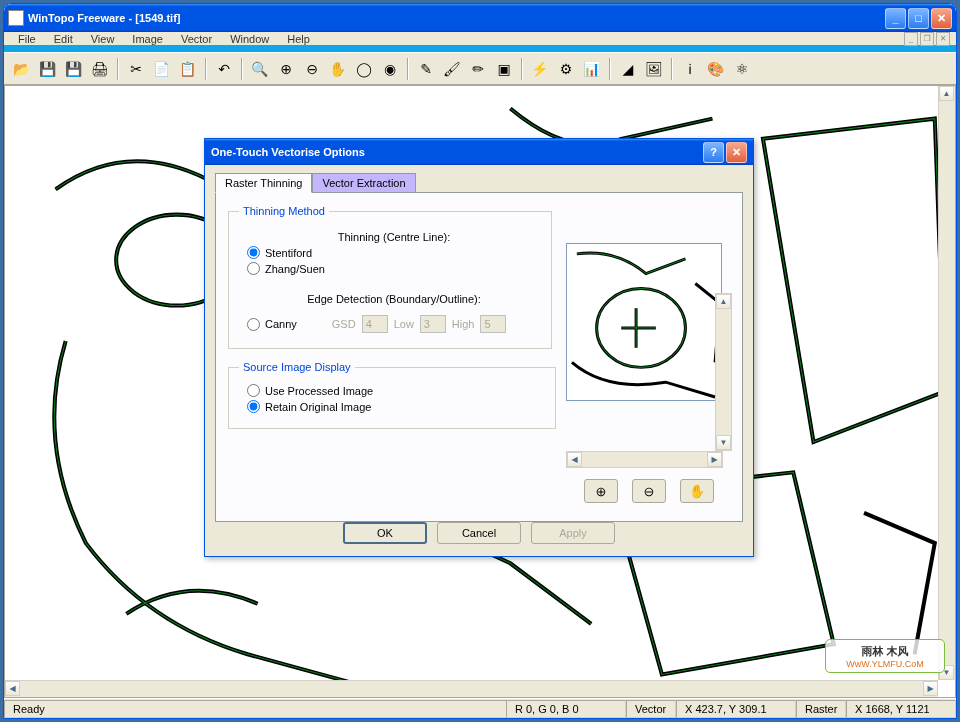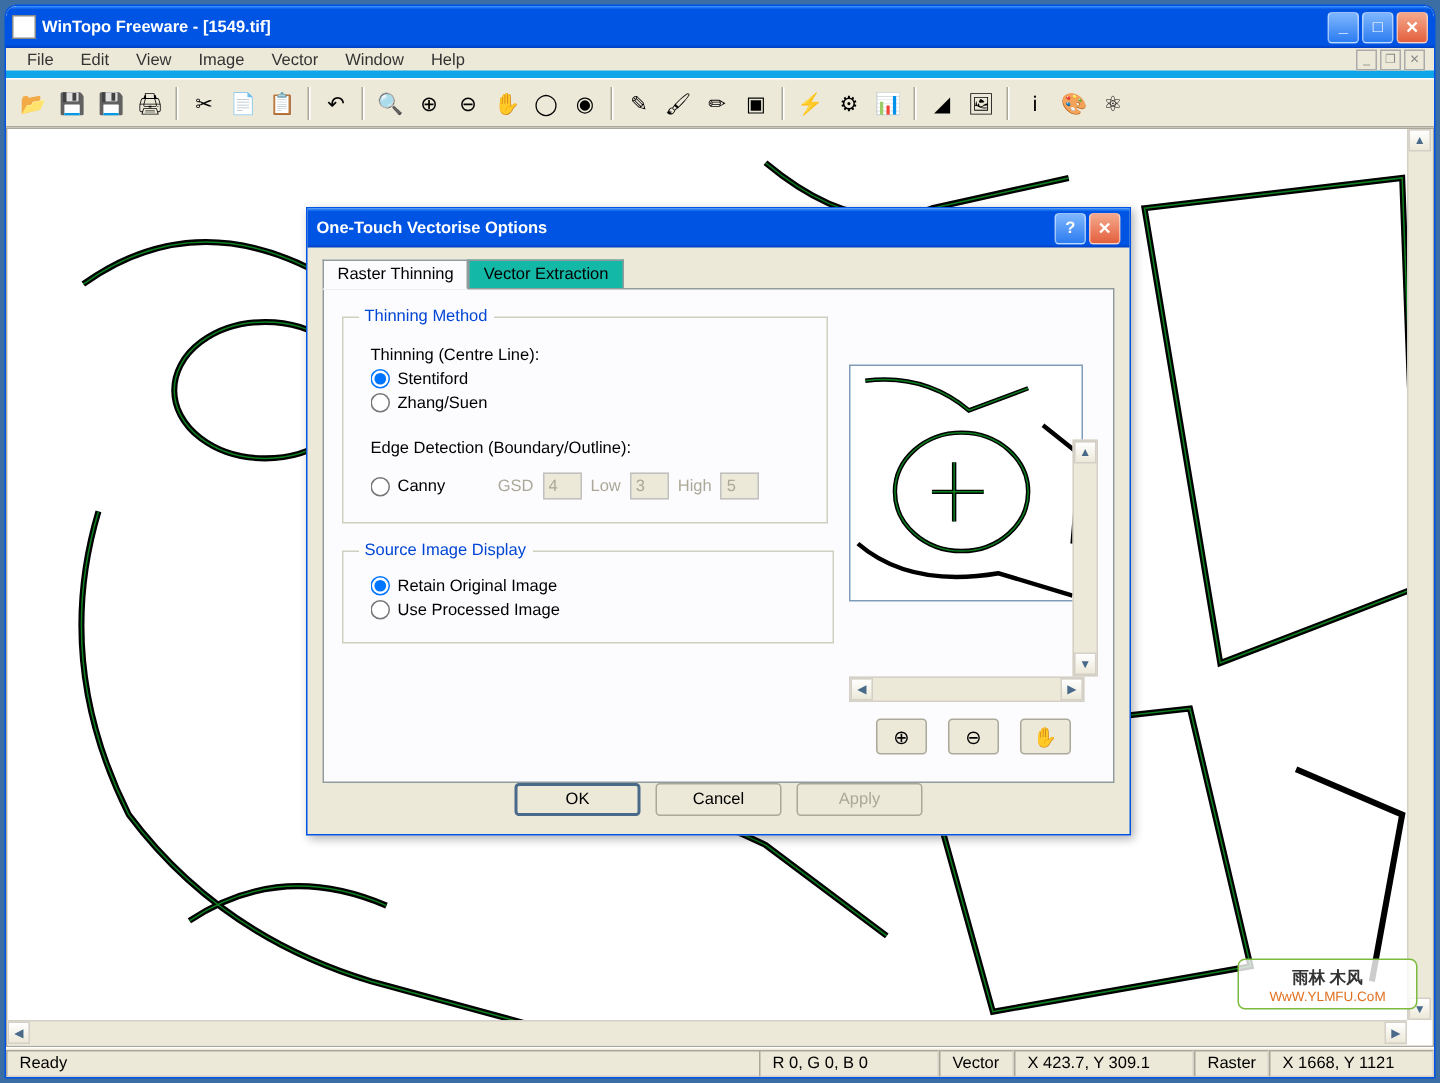--- a/index.html
+++ b/index.html
@@ -8,21 +8,21 @@
 .window { position: absolute; top: 3px; left: 3px; width: 954px; height: 716px; background: #ece9d8; border: 1px solid #0054e3; border-radius: 8px 8px 0 0; overflow: hidden; display: flex; flex-direction: column; }
 
 .titlebar { height: 28px; background: linear-gradient(to bottom, #3a95ff 0%, #0054e3 8%, #0054e3 92%, #003dc1 100%); display: flex; align-items: center; padding: 0 4px; color: white; font-weight: bold; font-size: 12px; border-radius: 7px 7px 0 0; }
 .titlebar .app-icon { width: 16px; height: 16px; background: #fff; margin-right: 4px; border: 1px solid #888; }
 .titlebar .title { flex: 1; }
 .titlebar .winbtns { display: flex; gap: 2px; }
 .titlebar .winbtn { width: 21px; height: 21px; border-radius: 3px; display: flex; align-items: center; justify-content: center; color: white; font-weight: bold; border: 1px solid rgba(255,255,255,0.5); }
 .winbtn.min, .winbtn.max { background: linear-gradient(to bottom, #7eb6ff, #2c7cf0); }
 .winbtn.close { background: linear-gradient(to bottom, #f5a88b, #e35f3e); }
 
-.menubar { height: 20px; background: #ece9d8; display: flex; align-items: center; padding: 0 6px; gap: 2px; border-bottom: 5px solid #0ea5e9; }
+.menubar { height: 20px; background: #ece9d8; display: flex; align-items: center; padding: 0 6px; gap: 2px; border-bottom: 7px solid #0ea5e9; }
 .menubar .mitem { padding: 2px 8px; color: #333; cursor: default; }
 .menubar .mdi-btns { margin-left: auto; display: flex; gap: 2px; }
 .mdi-btn { width: 14px; height: 14px; border: 1px solid #aaa; background: #ece9d8; font-size: 8px; display: flex; align-items: center; justify-content: center; color: #888; }
 
 .toolbar { height: 33px; background: #ece9d8; display: flex; align-items: center; padding: 2px 6px; gap: 2px; border-bottom: 1px solid #aca899; border-top: 1px solid #fff; }
 .tbtn { width: 24px; height: 24px; border: 1px solid transparent; display: flex; align-items: center; justify-content: center; font-size: 14px; cursor: default; }
 .tsep { width: 2px; height: 22px; border-left: 1px solid #aca899; border-right: 1px solid #fff; margin: 0 3px; }
 
 .workspace { flex: 1; background: #fff; position: relative; overflow: hidden; border: 1px solid #aca899; margin: 0; }
 .canvas-bg { position: absolute; inset: 0; background: white; }
@@ -37,29 +37,29 @@
 
 
 .dialog { position: absolute; left: 204px; top: 138px; width: 550px; height: 419px; background: #ece9d8; border: 1px solid #0054e3; box-shadow: 2px 2px 6px rgba(0,0,0,.3); display: flex; flex-direction: column; }
 .dialog .dtitle { height: 26px; background: linear-gradient(to bottom, #3a95ff 0%, #0054e3 8%, #0054e3 92%, #003dc1 100%); display: flex; align-items: center; padding: 0 6px; color: #fff; font-weight: bold; font-size: 12px; }
 .dialog .dtitle span { flex: 1; }
 .dialog .dtitle .hbtn { width: 21px; height: 21px; border-radius: 3px; background: linear-gradient(to bottom,#7eb6ff,#2c7cf0); border: 1px solid rgba(255,255,255,.5); color: #fff; display: flex; align-items: center; justify-content: center; margin-left: 2px; font-weight: bold; }
 .dialog .dtitle .xbtn { background: linear-gradient(to bottom,#f5a88b,#e35f3e); }
 .dialog .dbody { flex: 1; padding: 8px 10px; position: relative; }
 
 .tabs { display: flex; }
-.tab { padding: 3px 9px; border: 1px solid #919b9c; border-bottom: none; background: #14b8a6; margin-right: 0px; position: relative; }
+.tab { padding: 3px 9px; border: 1px solid #919b9c; border-bottom: none; background: #c4b5fd; margin-right: 0px; position: relative; }
 .tab.active { background: #fcfcfe; z-index: 2; border-bottom: 1px solid #fcfcfe; margin-bottom: -1px; }
 .tabpanel { border: 1px solid #919b9c; background: #fcfcfe; padding: 12px; height: 330px; position: relative; }
 
 fieldset { border: 1px solid #d0d0bf; padding: 8px 10px 12px; margin-bottom: 12px; }
 legend { padding: 0 4px; color: #0046d5; font-size: 11px; }
 .radio-row { display: flex; align-items: center; gap: 5px; margin: 3px 0 3px 8px; }
 .radio-row input { margin: 0; }
-.sublabel { margin: 6px 0 3px 8px; }
+.sublabel { margin: 6px 0 3px 8px; text-align: center; }
 .edge-params { display: flex; align-items: center; gap: 6px; margin-left: 30px; color: #aca899; }
 .edge-params input { width: 26px; height: 18px; border: 1px solid #c0c0c0; background: #ece9d8; color: #aca899; text-align: left; padding: 0 3px; }
 
 .preview { position: absolute; right: 12px; top: 50px; width: 164px; }
 .preview-img { width: 156px; height: 158px; border: 1px solid #7f9db9; background: #fff; overflow: hidden; position: relative; }
 .pv-vscroll { position: absolute; right: -2px; top: 50px; width: 17px; height: 158px; background: #ece9d8; border: 1px solid #d4d0c8; }
 .pv-hscroll { position: absolute; left: 0; top: 208px; width: 157px; height: 17px; background: #ece9d8; border: 1px solid #d4d0c8; }
 .pv-ctrl { position: absolute; top: 236px; left: 18px; display: flex; gap: 14px; }
 .pv-btn { width: 34px; height: 24px; border: 1px solid #aca899; background: #ece9d8; border-radius: 3px; display: flex; align-items: center; justify-content: center; font-size: 13px; }
 
@@ -225,26 +225,26 @@
             <input disabled="" value="3" style="">
             <span>High</span>
             <input disabled="" value="5" style="">
           </span>
         </label>
       </fieldset>
 
       <fieldset style="width:328px">
         <legend>Source Image Display</legend>
         <label class="radio-row">
+          <input type="radio" name="src" style="">
+          <span>Use Processed Image</span>
+        </label>
+        <label class="radio-row">
           <input type="radio" name="src" checked="" style="">
           <span>Retain Original Image</span>
-        </label>
-        <label class="radio-row">
-          <input type="radio" name="src" style="">
-          <span>Use Processed Image</span>
         </label>
       </fieldset>
 
       <div class="preview">
         <div class="preview-img">
           <svg viewBox="0 0 156 158" style="position:absolute;inset:0">
             <g stroke="#000" stroke-width="3" fill="none">
               <path d="M 10 10 Q 50 5 80 30 L 120 15"></path>
               <ellipse cx="75" cy="85" rx="45" ry="40"></ellipse>
               <path d="M 70 65 L 70 105 M 55 85 L 90 85"></path>

